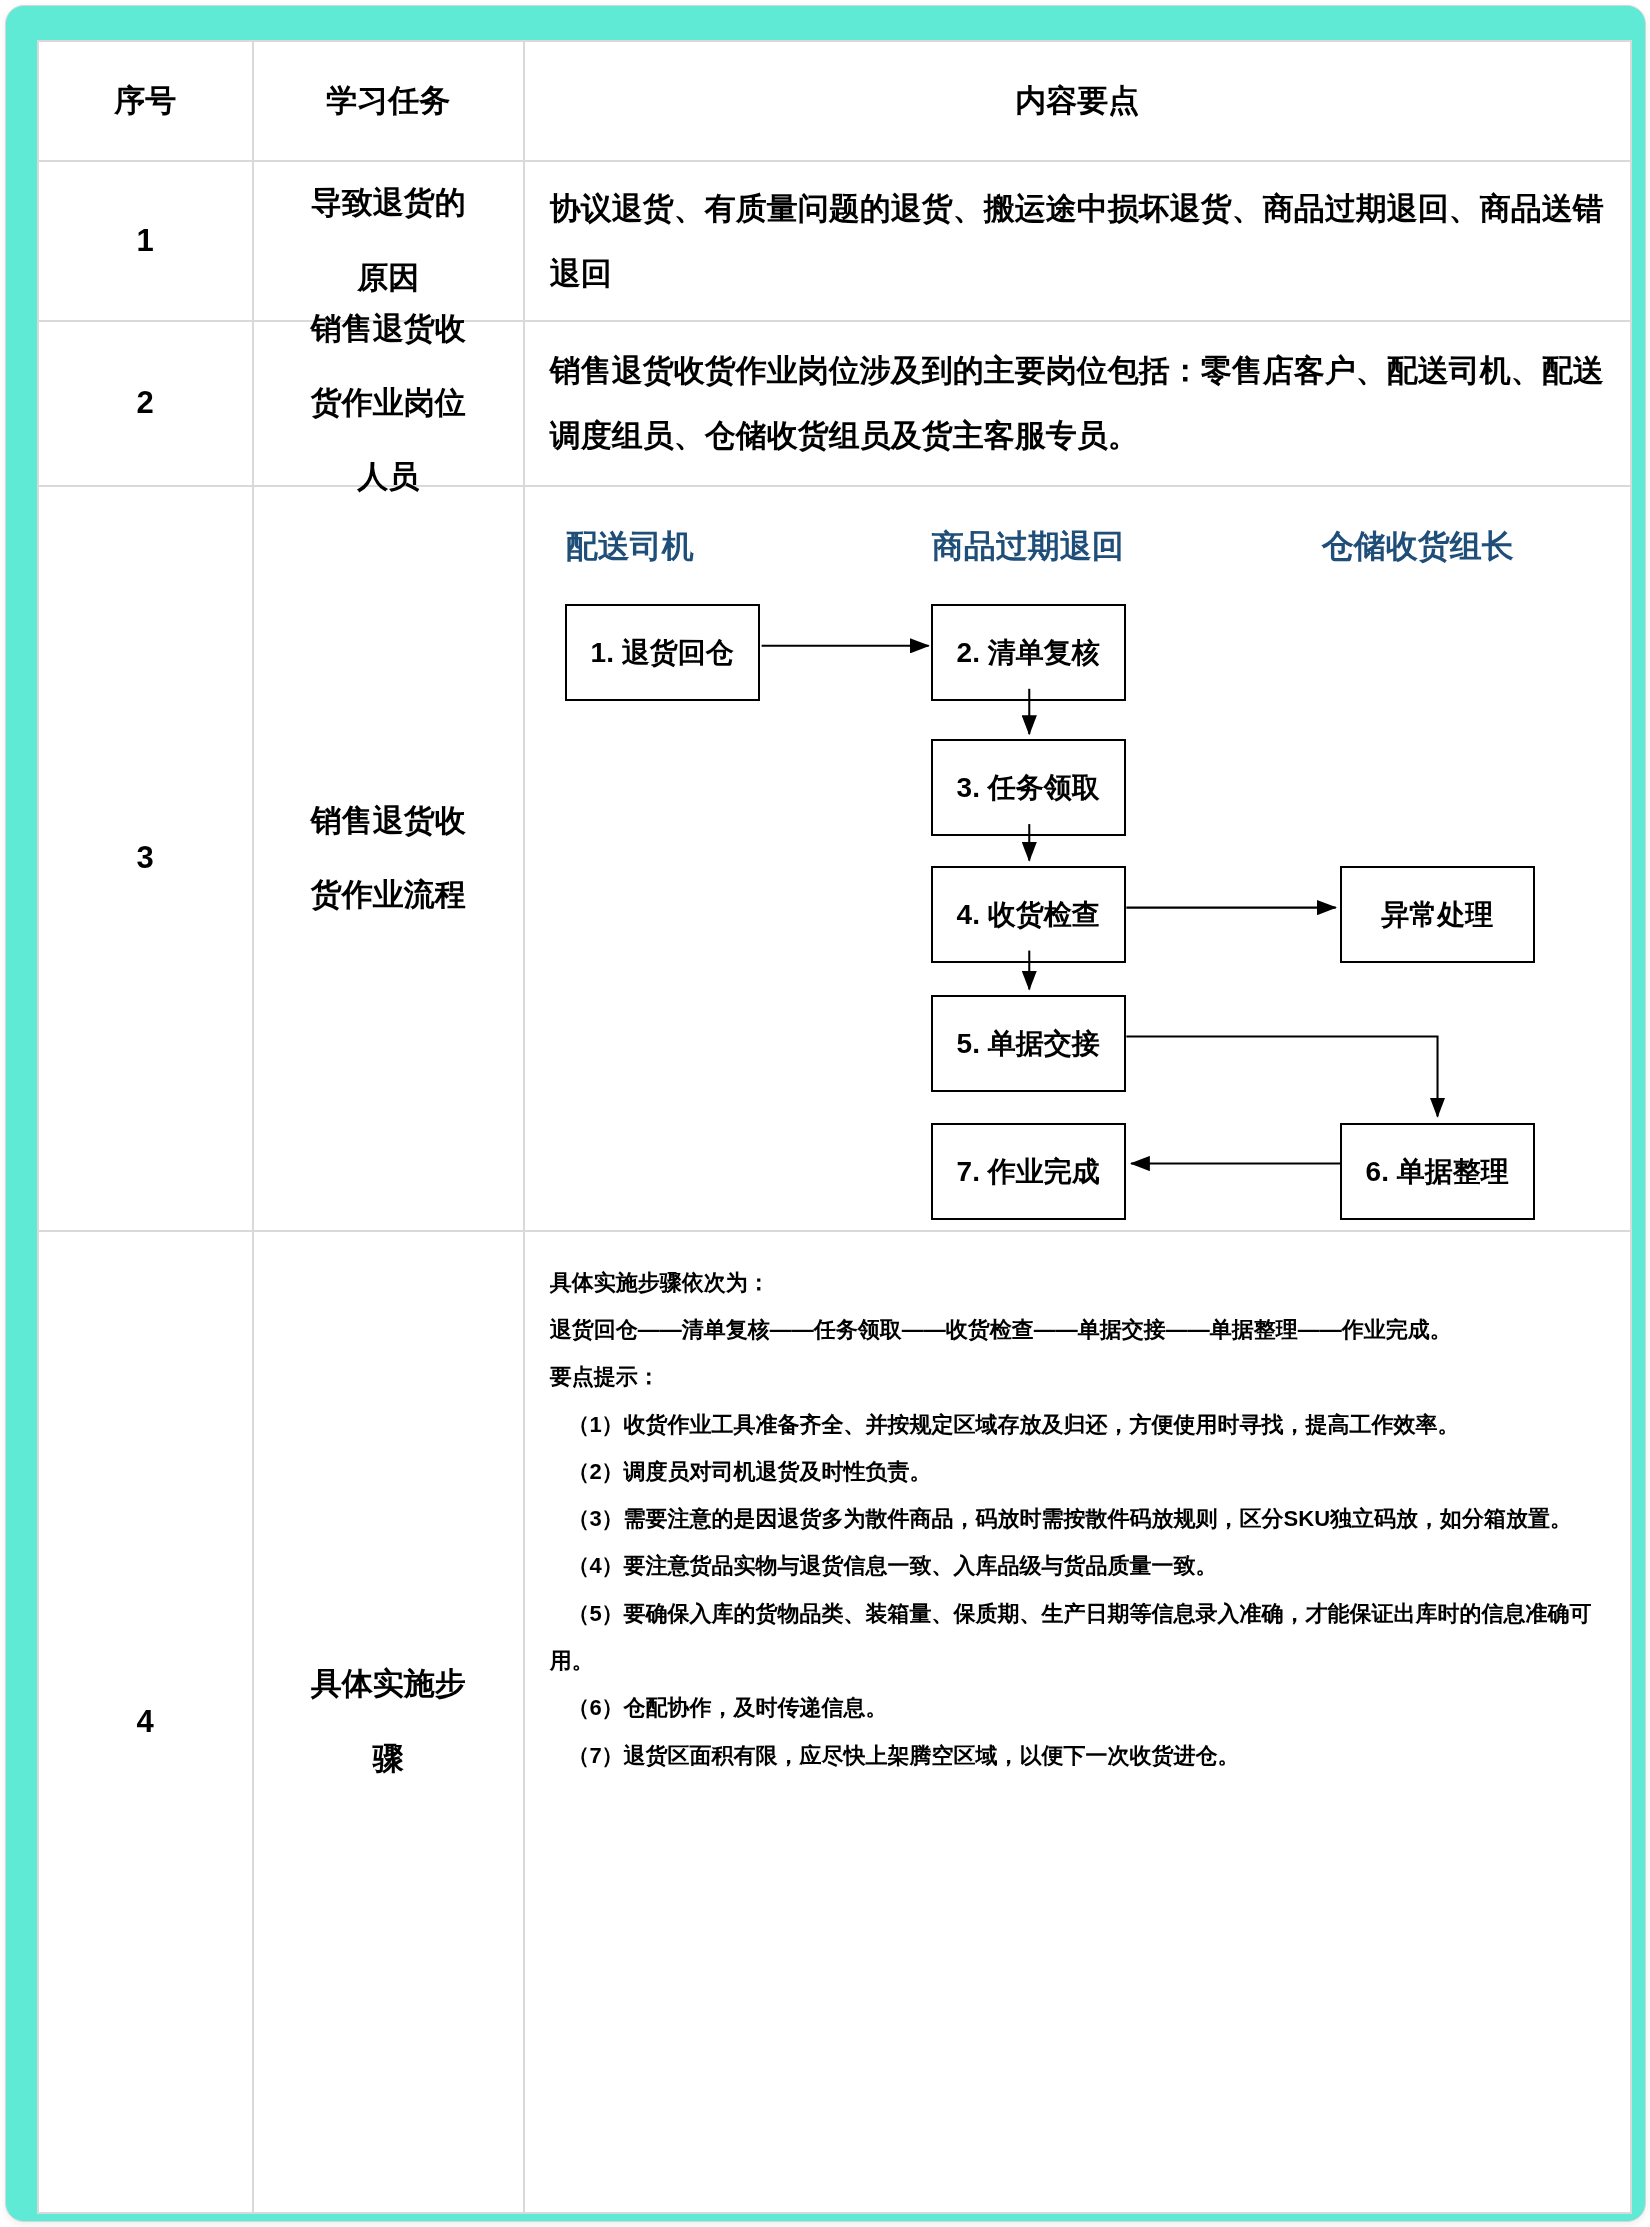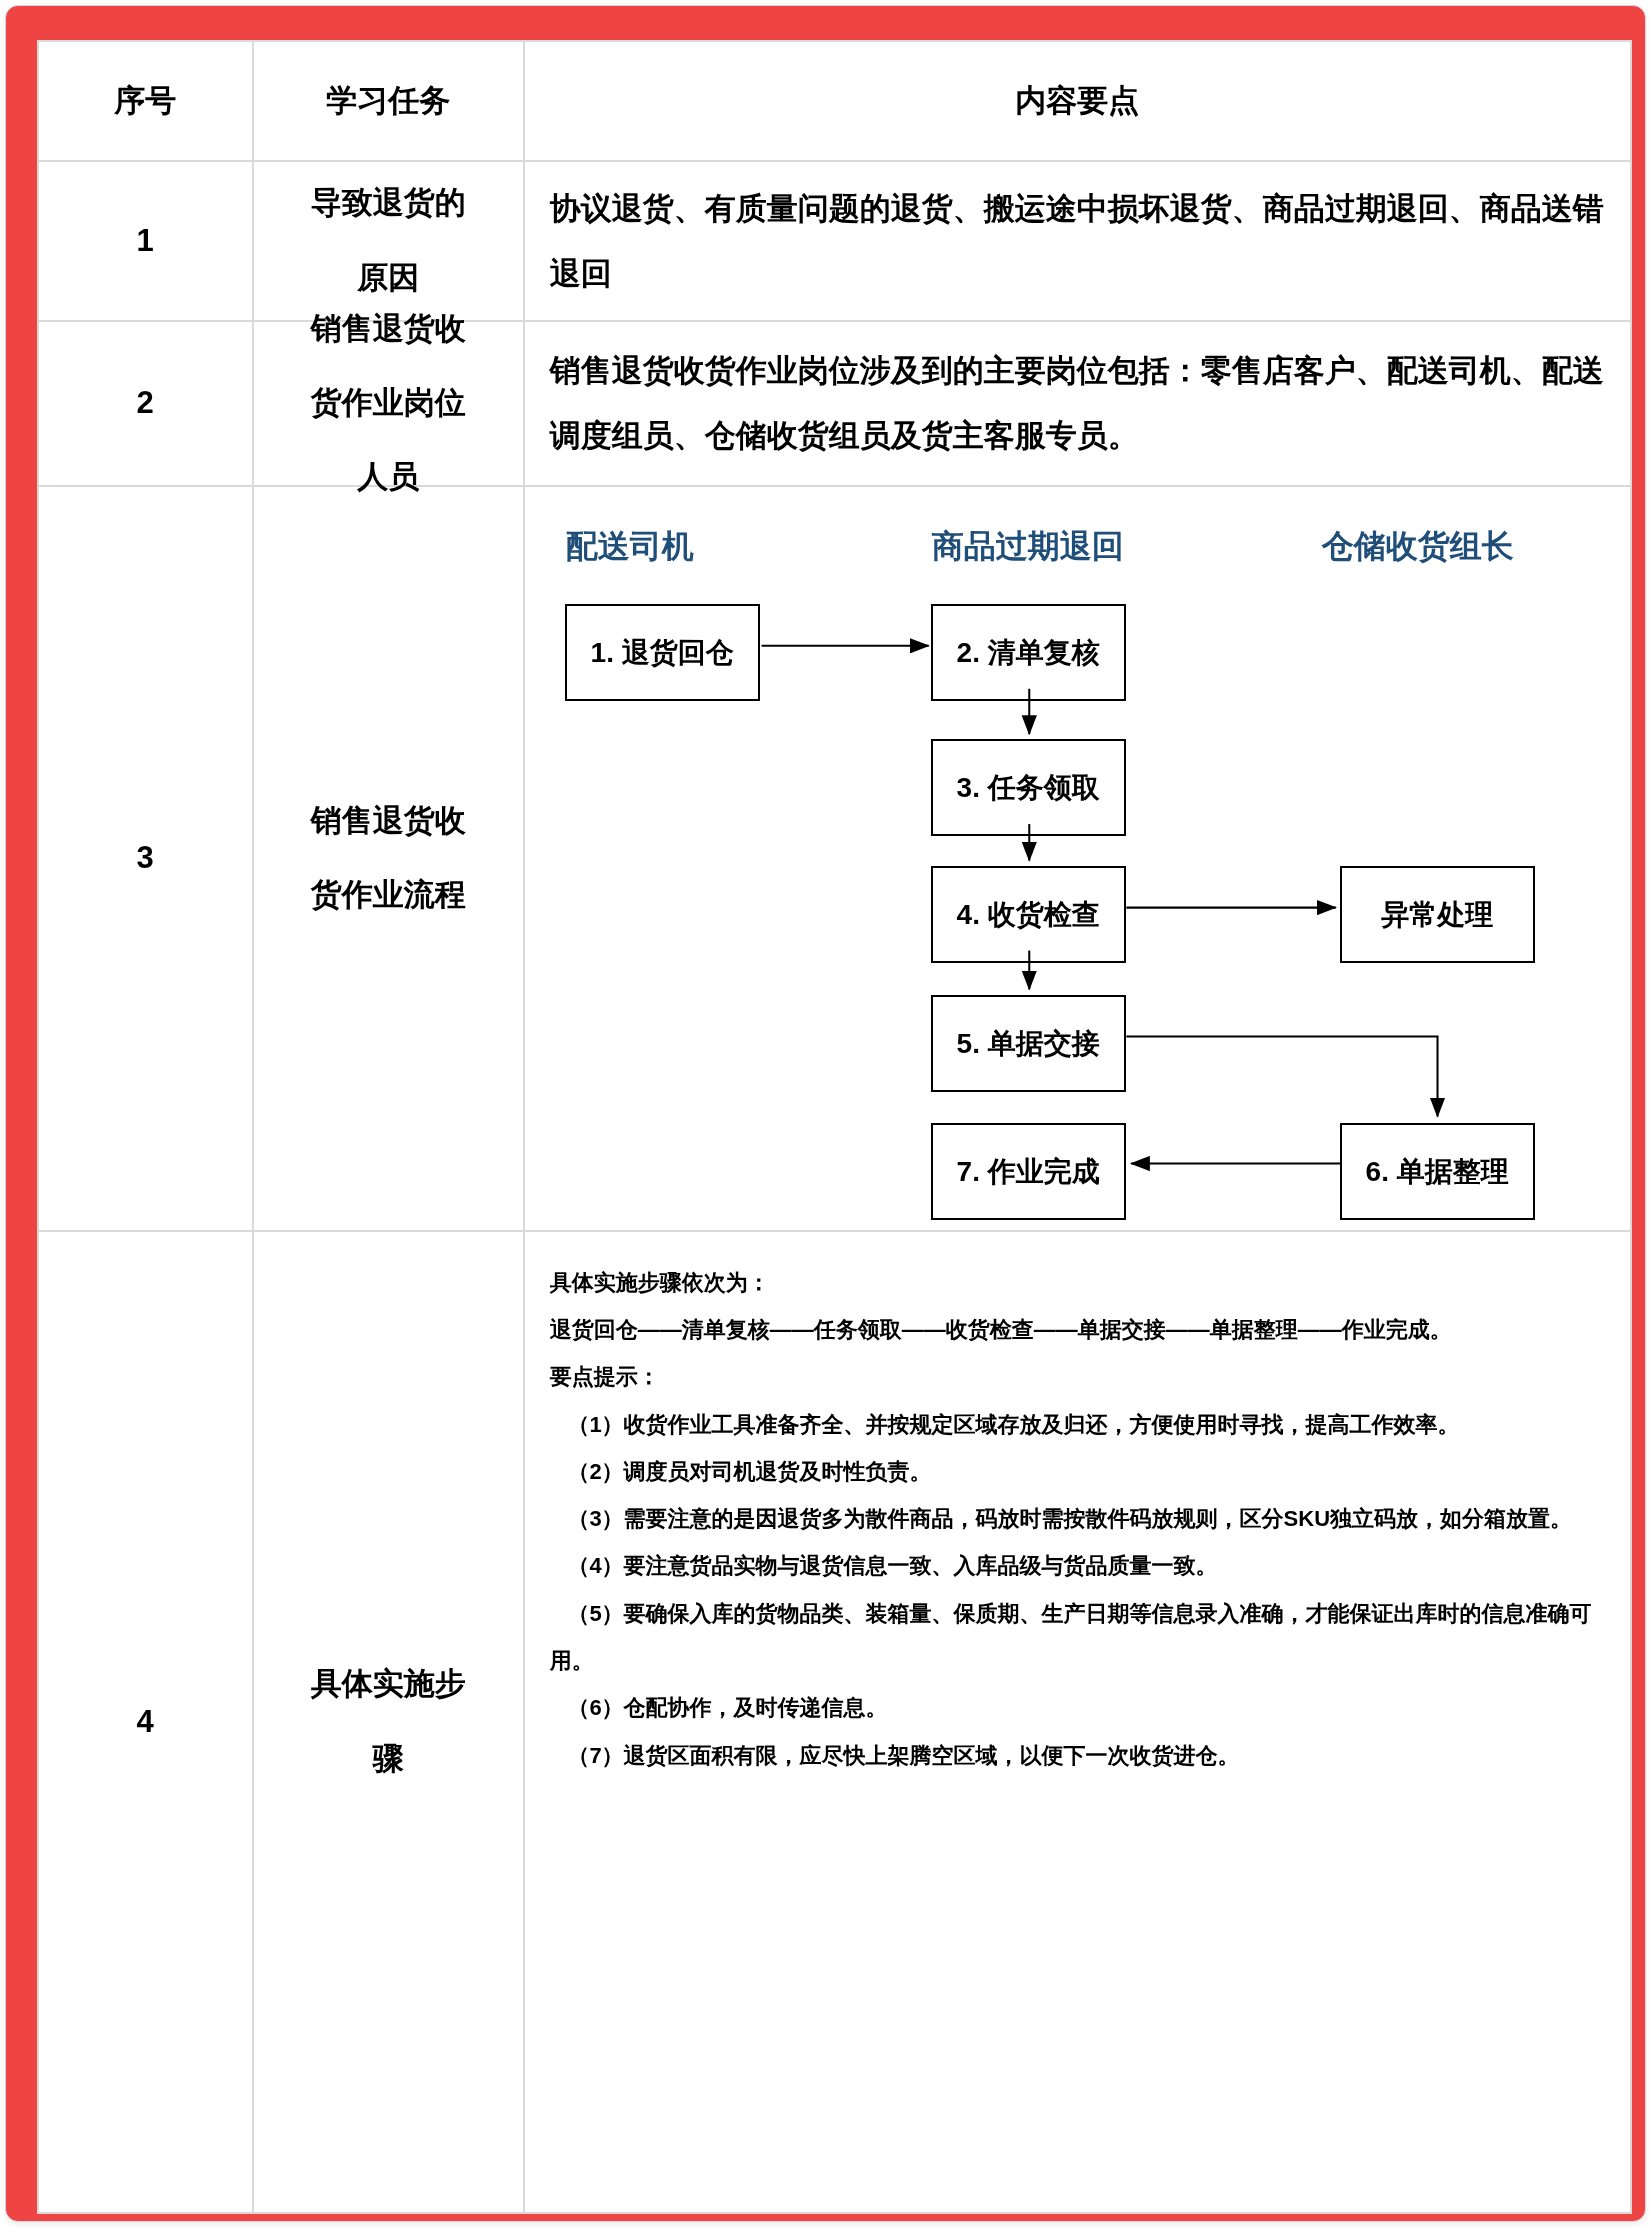--- a/index.html
+++ b/index.html
@@ -3,21 +3,21 @@
 <meta charset="utf-8">
 <style>
   html,body { margin:0; padding:0; background:#ffffff; }
   .page {
     position:relative; width:1651px; height:2227px; overflow:hidden;
     font-family:"Liberation Sans", sans-serif; color:#000;
     background:#ffffff;
   }
   .card {
     position:absolute; left:4.7px; top:4.7px; right:4.7px; bottom:4.7px;
-    background:#ef4444; border:1.8px solid #d4d6d9; border-radius:13px;
+    background:#5eead4; border:1.8px solid #d4d6d9; border-radius:19px;
     box-shadow:0 2.9px 7px rgba(0,0,0,0.07);
   }
   .tbl {
     position:absolute; left:31px; top:34px;
     display:grid;
     grid-template-columns:215px 271px 1105px;
     grid-template-rows:120px 160px 165px 745px 980px;
     border:2.9px solid #d9d9d9;
     background:#fff;
   }

